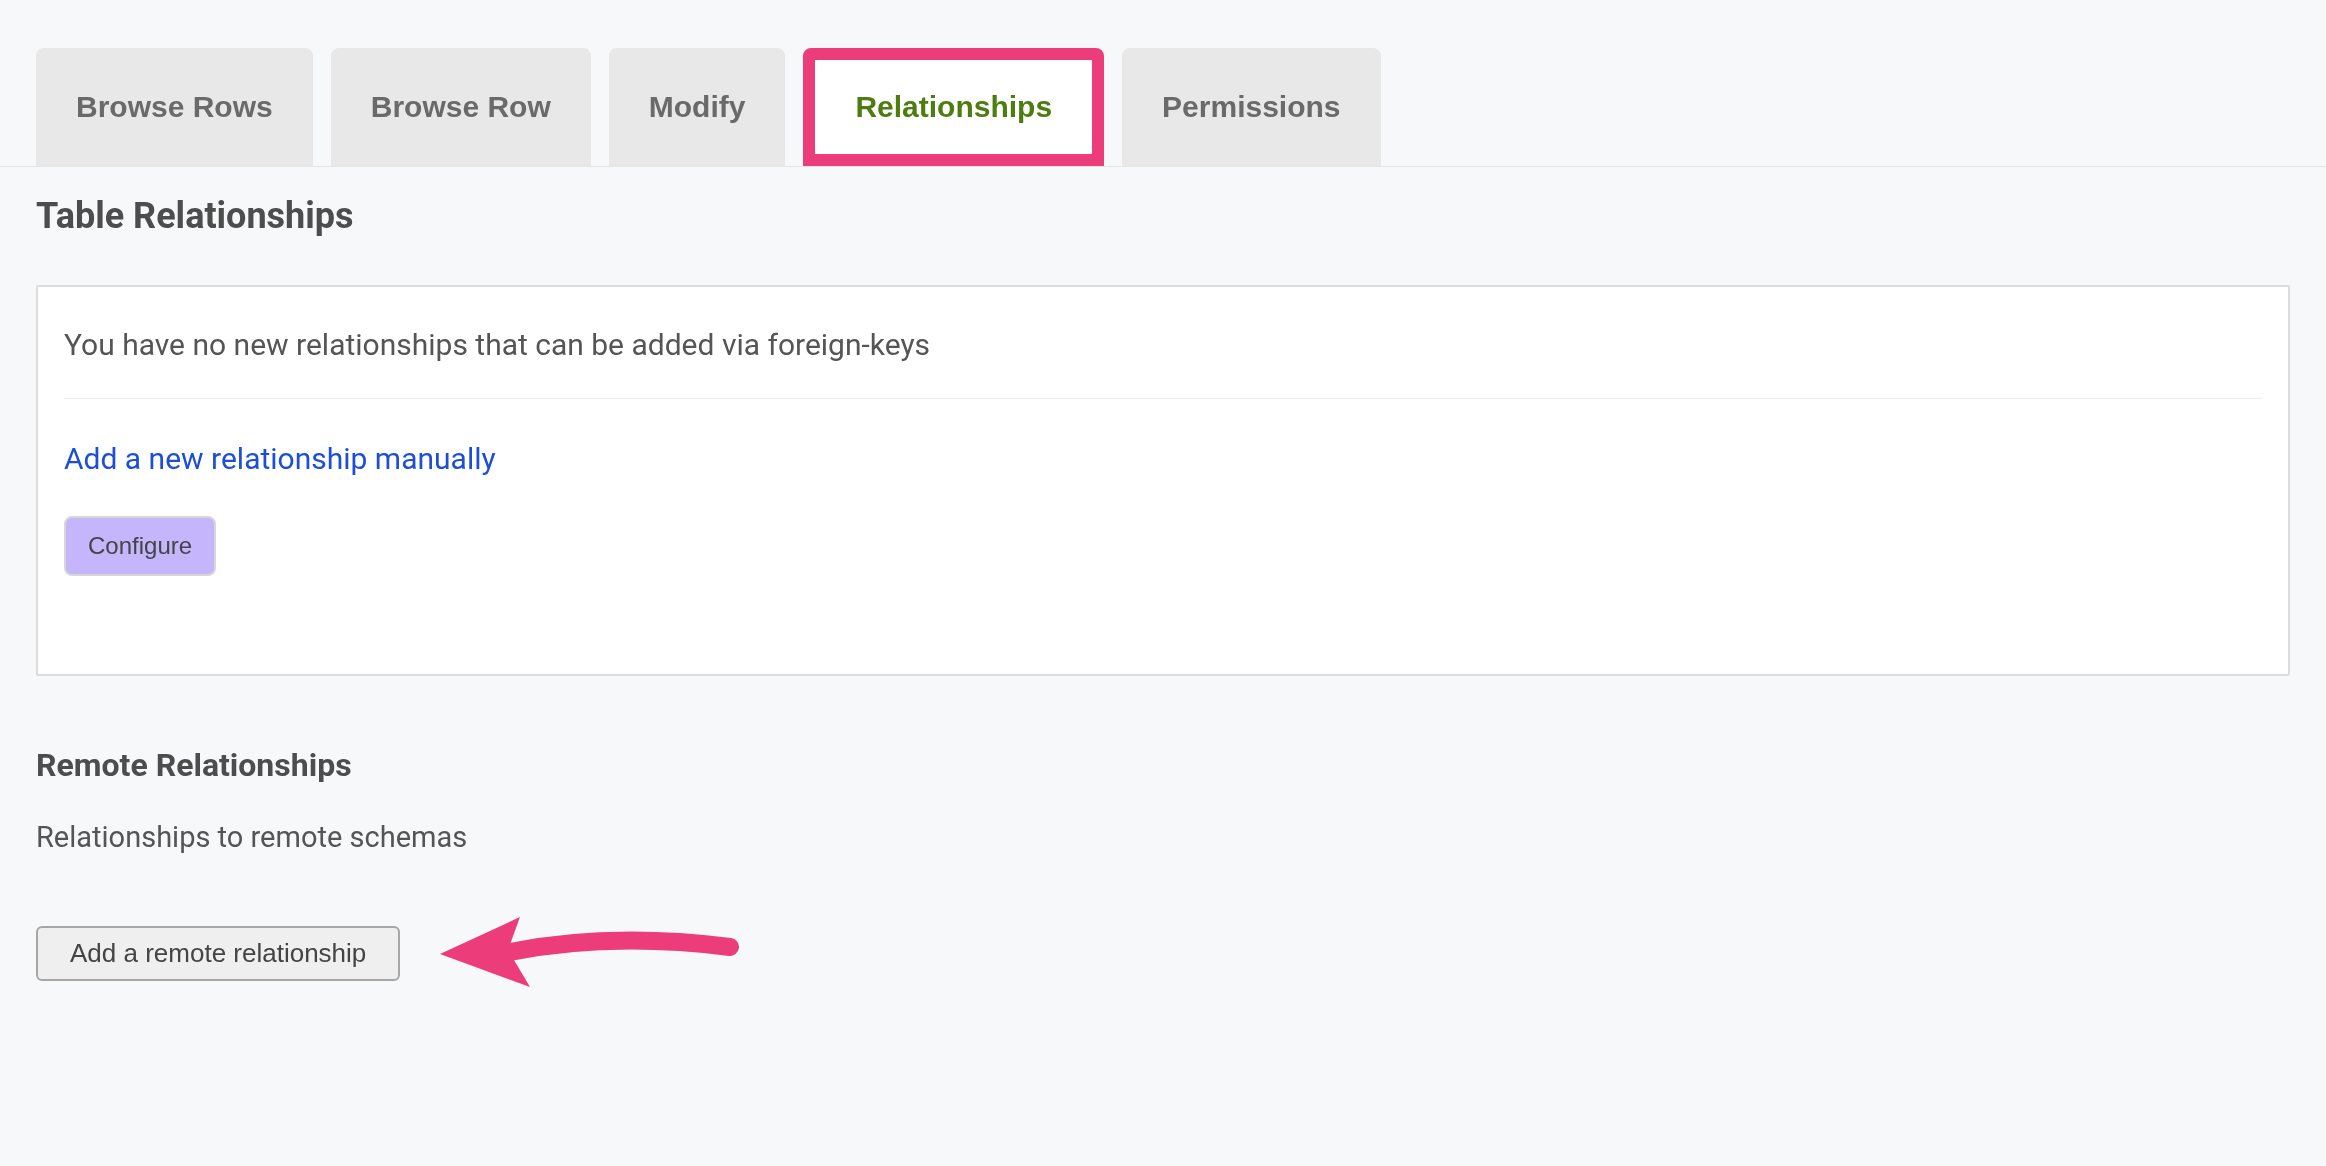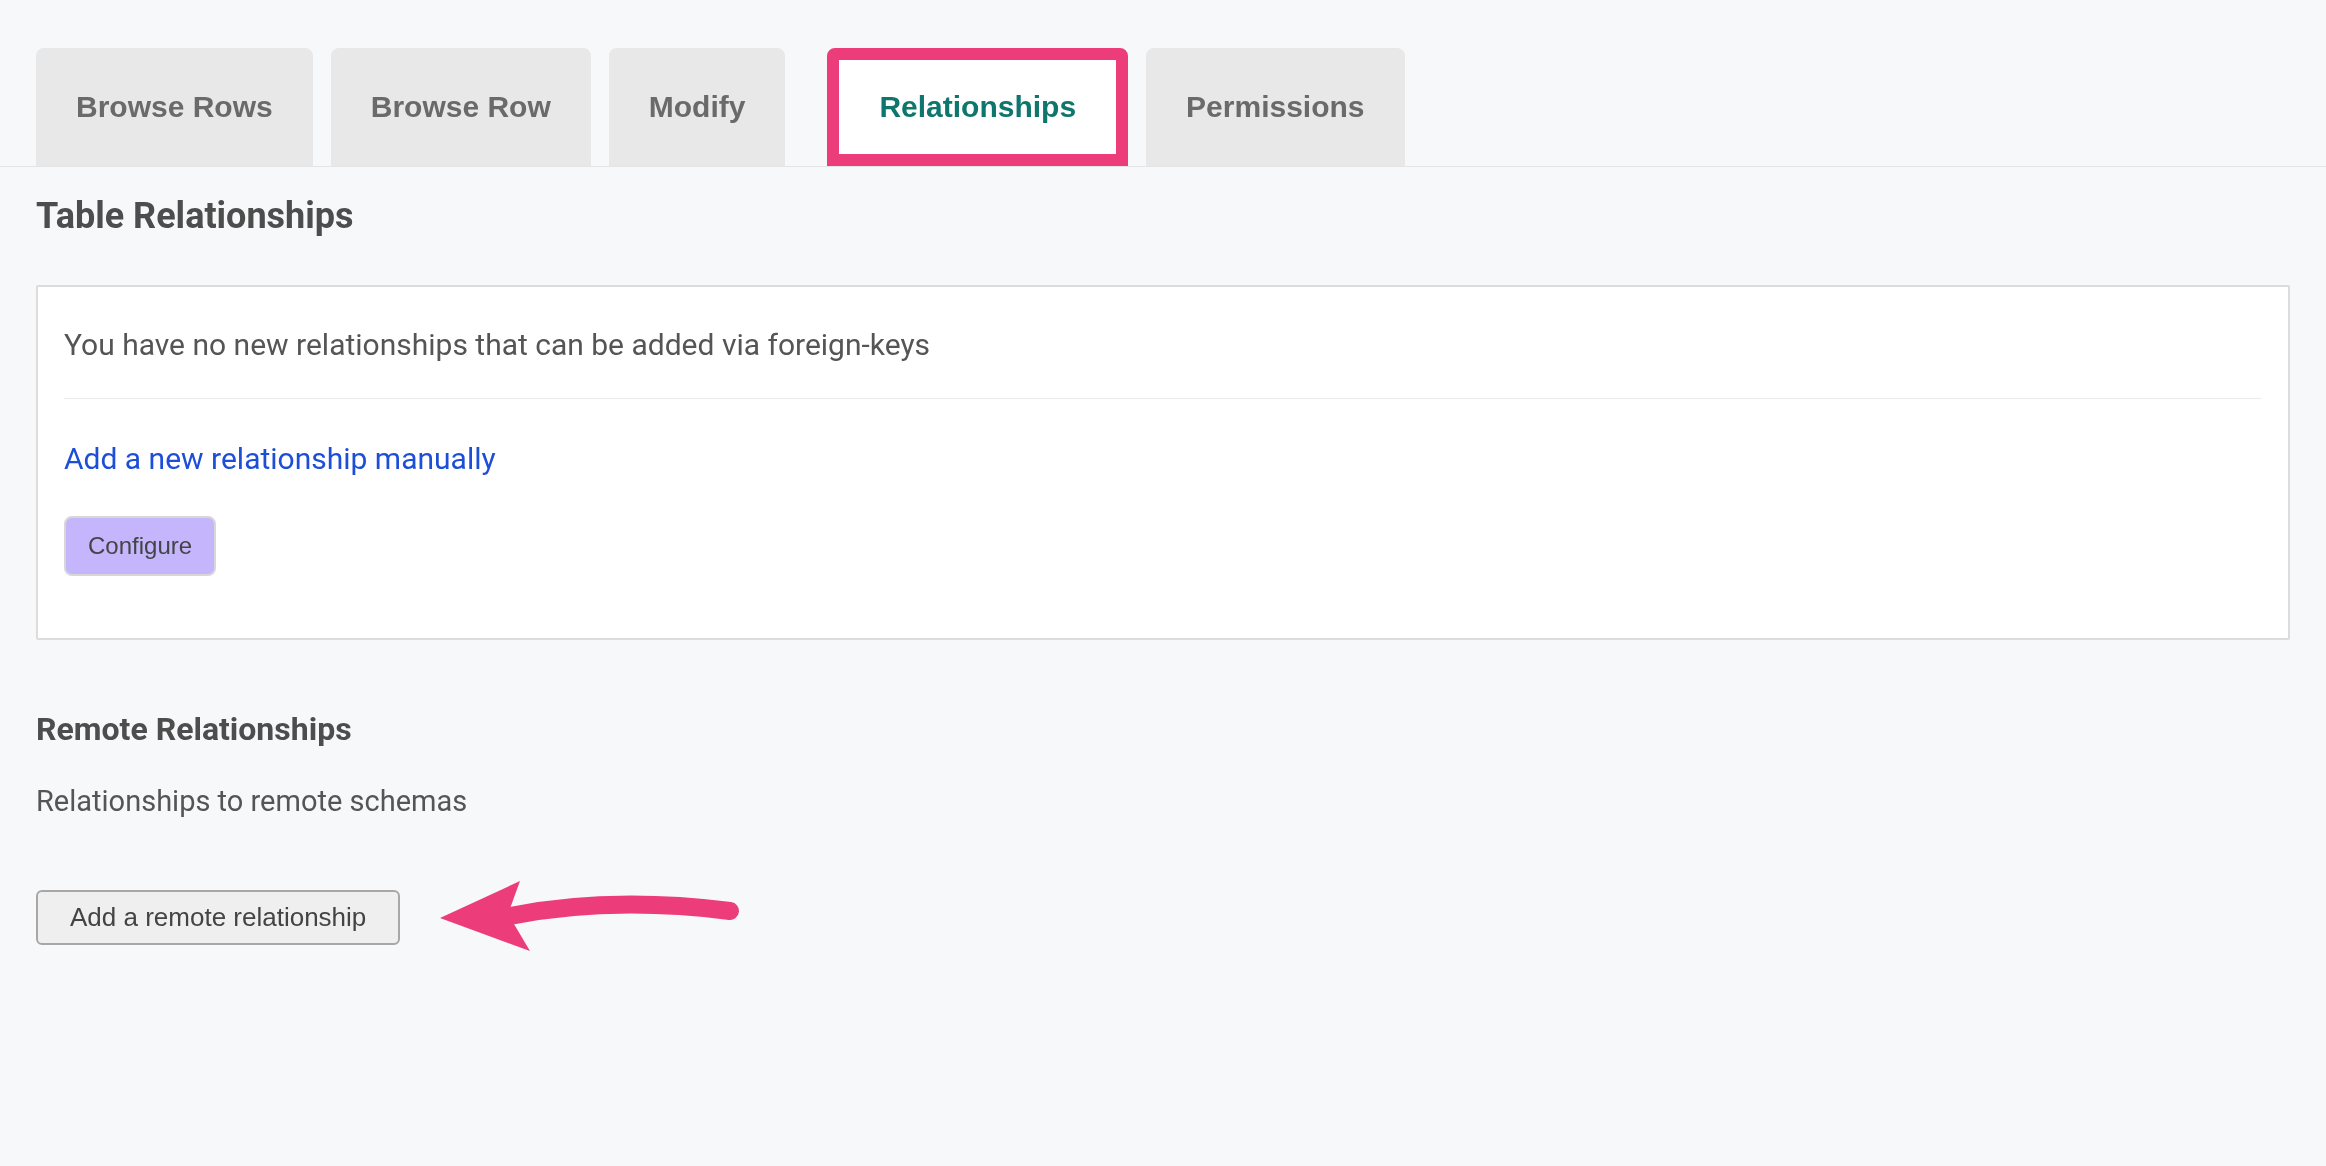--- a/index.html
+++ b/index.html
@@ -24,42 +24,41 @@
       border-radius: 8px 8px 0 0;
       font-size: 30px;
       font-weight: 700;
       color: #6a6a6a;
       cursor: pointer;
       border: none;
       white-space: nowrap;
     }
     .tab.active {
       background: #ffffff;
-      color: #0f766e;
-      margin-left: 24px;
+      color: #4d7c0f;
     }
     .highlight-box {
       border: 12px solid #ec3c7a;
       background: #ffffff;
       position: relative;
       z-index: 2;
     }
     .content {
       padding: 28px 36px;
     }
     .section-title {
       font-size: 36px;
       font-weight: 700;
       color: #4d4d4d;
       margin-bottom: 48px;
     }
     .card {
       border: 2px solid #dcdcdc;
       background: #ffffff;
-      padding: 40px 26px 62px 26px;
+      padding: 40px 26px 98px 26px;
       border-radius: 2px;
       margin-bottom: 70px;
     }
     .card-text {
       font-size: 30px;
       color: #555;
       font-weight: 400;
     }
     .card-divider {
       border: none;

